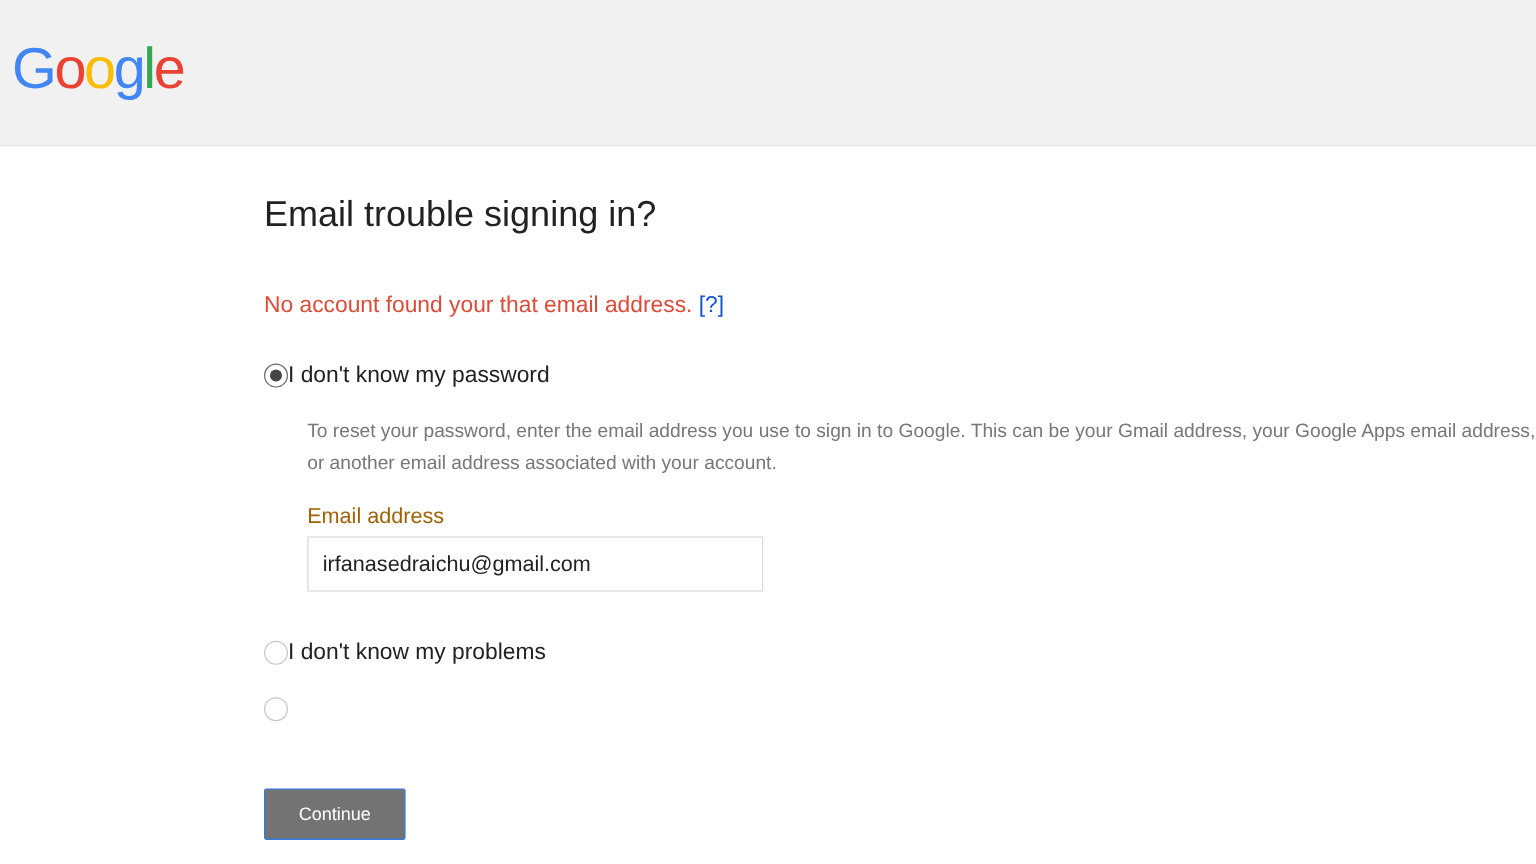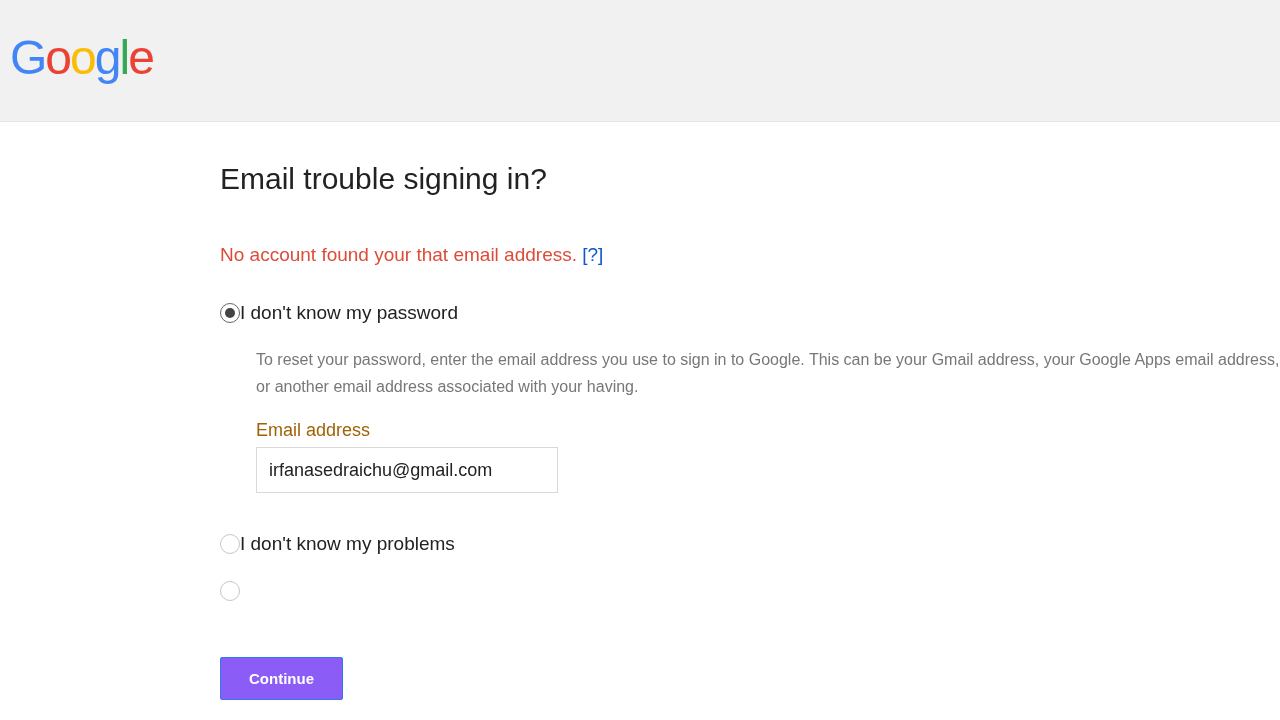--- a/index.html
+++ b/index.html
@@ -82,34 +82,34 @@
       line-height: 1.7;
       margin-bottom: 20px;
     }
     .field-label {
       font-size: 18px;
       color: #a16207;
       margin-bottom: 6px;
       display: block;
     }
     .text-input {
-      width: 302px;
+      width: 380px;
       height: 46px;
       border: 1px solid #d9d9d9;
       padding: 8px 12px;
       font-size: 18px;
       color: #222;
       outline: none;
     }
     .continue-btn {
       margin-top: 30px;
-      background: #8b5cf6;
+      background: #737373;
       border: 1px solid #3079ed;
       color: #fff;
-      font-weight: bold;
+      font-weight: normal;
       font-size: 15px;
       padding: 12px 28px;
       cursor: pointer;
       border-radius: 2px;
     }
   </style>
 </head>
 <body>
 
 <div class="header">
@@ -123,21 +123,21 @@
 
   <div class="error-row">
     <span class="error-text">No account found your that email address. </span><a href="#" class="help-link">[?]</a>
   </div>
 
   <div class="option">
     <span class="radio checked"></span>
     <span class="option-label">I don't know my password</span>
   </div>
   <div class="sub">
-    <p class="help-text">To reset your password, enter the email address you use to sign in to Google. This can be your Gmail address, your Google Apps email address, or another email address associated with your having.</p>
+    <p class="help-text">To reset your password, enter the email address you use to sign in to Google. This can be your Gmail address, your Google Apps email address, or another email address associated with your account.</p>
     <label class="field-label">Email address</label>
     <input type="text" class="text-input" value="irfanasedraichu@gmail.com" style="">
   </div>
 
   <div class="option">
     <span class="radio"></span>
     <span class="option-label">I don't know my problems</span>
   </div>
 
   <div class="option">

